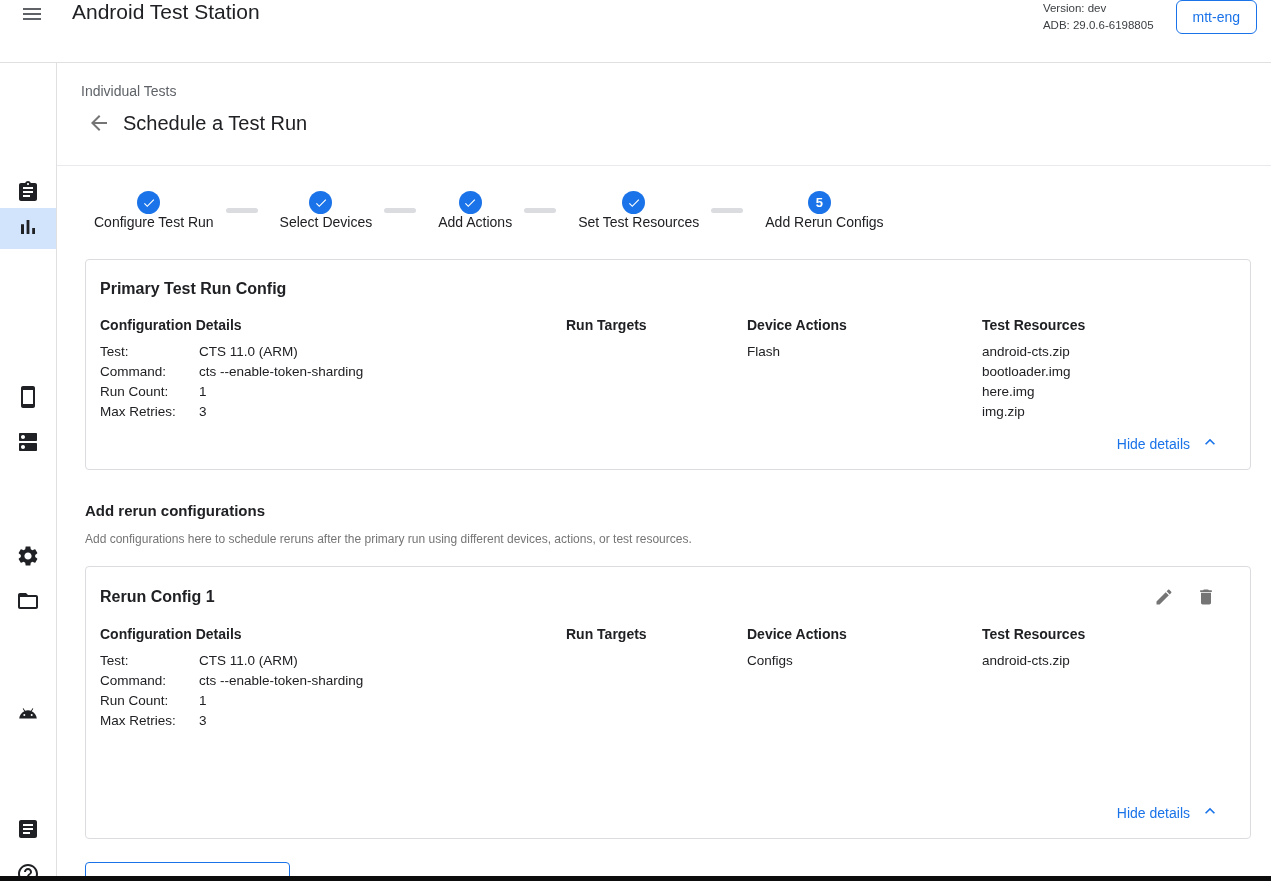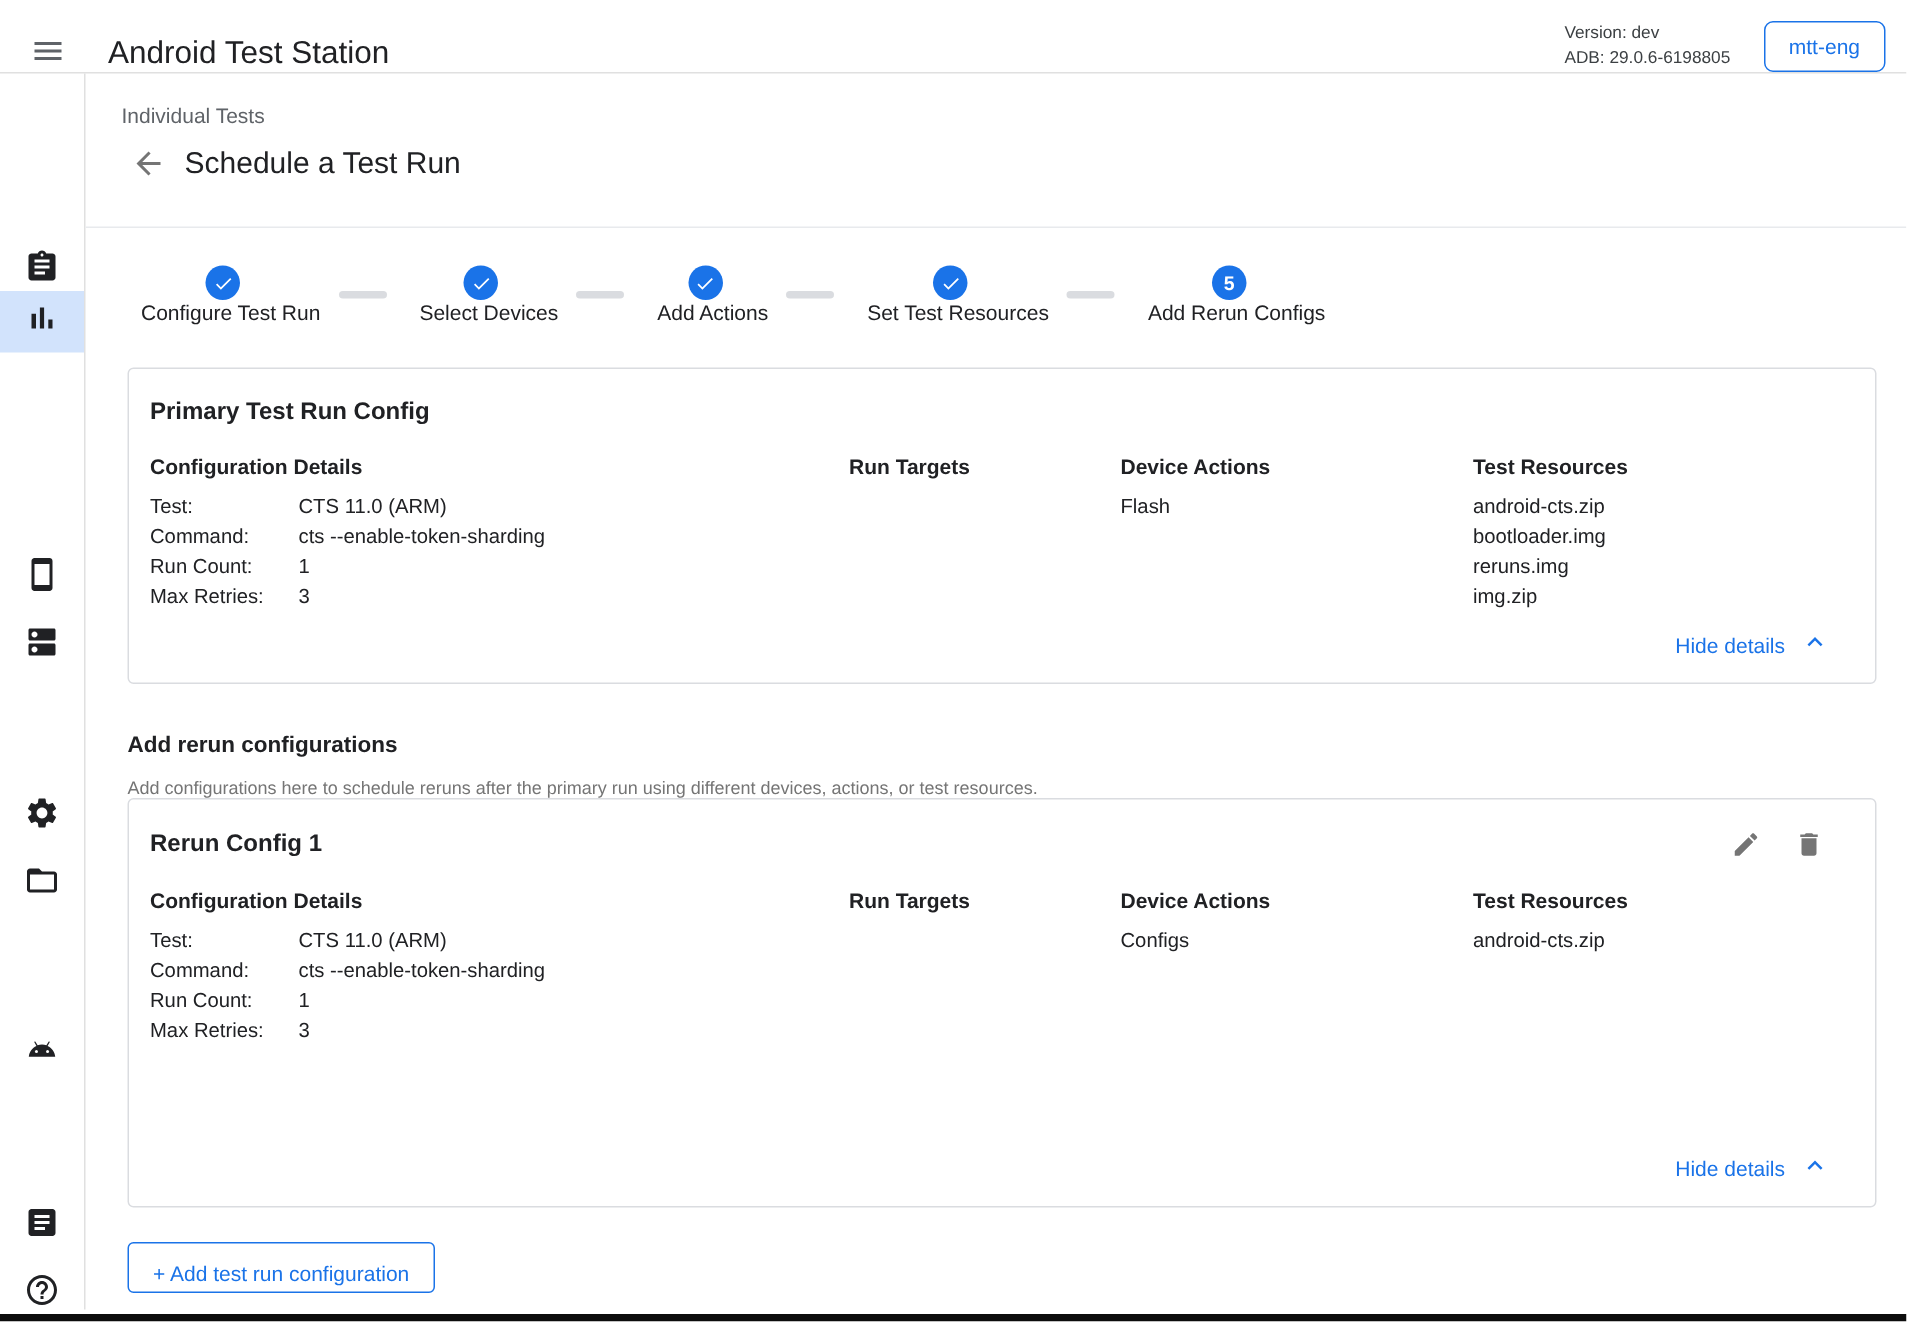--- a/index.html
+++ b/index.html
@@ -1,21 +1,21 @@
 <!DOCTYPE html>
 <html><head>
 <meta charset="utf-8">
 <style>
   * { margin:0; padding:0; box-sizing:border-box; }
   html,body { width:1271px; height:881px; overflow:hidden; background:#fff;
               font-family:"Liberation Sans", sans-serif; color:#202124; }
   .app { position:relative; width:1271px; height:881px; }
 
   
-  .app-header { height:49px; display:flex; align-items:flex-end;
+  .app-header { height:63px; display:flex; align-items:flex-start;
                 border-bottom:1px solid #e0e0e0; background:#fff; }
   .menu-btn { margin-left:18px; width:28px; height:28px; display:flex;
               align-items:center; justify-content:center; cursor:pointer; }
   .app-title { margin-left:26px; font-size:21px; color:#202124; }
   .header-right { margin-left:auto; display:flex; align-items:center; margin-right:14px; }
   .version-block { font-size:11.5px; color:#3c4043; line-height:1.45; text-align:left; margin-right:22px; }
   .account-btn { border:1px solid #1a73e8; color:#1a73e8; background:#fff;
                  font-size:14px; padding:8px 16px; border-radius:6px; cursor:pointer;
                  font-family:"Liberation Sans", sans-serif; }
 
@@ -42,21 +42,21 @@
   .step-circle { width:23px; height:23px; border-radius:50%; background:#1a73e8;
                  display:flex; align-items:center; justify-content:center; flex:none; }
   .step-circle .num { color:#fff; font-size:13px; font-weight:bold; }
   .step-label { margin-left:10px; font-size:14px; color:#202124; white-space:nowrap; }
   .step-connector { width:32px; height:5px; border-radius:3px; background:#dadce0; margin:0 12px; }
 
   
   .card { margin:0 20px 0 28px; border:1px solid #dadce0; border-radius:4px;
           background:#fff; padding:20px 16px 10px 14px; }
   .card.primary { margin-top:29px; }
-  .card.rerun { }
+  .card.rerun { margin-top:20px; }
   .card-title-row { display:flex; align-items:center; }
   .card-title { font-size:16px; font-weight:bold; color:#202124; }
   .card-icons { margin-left:auto; display:flex; align-items:center; gap:22px; padding-right:18px; }
   .icon-btn { width:20px; height:20px; cursor:pointer; display:flex;
               align-items:center; justify-content:center; }
   .icon-btn svg { fill:#757575; }
   .card-grid { display:grid; grid-template-columns:466px 181px 235px 1fr; margin-top:19px; }
   .col-header { font-size:14px; font-weight:bold; color:#202124; margin-bottom:9px; }
   .detail-row { display:flex; font-size:13.5px; line-height:20px; }
   .detail-label { width:99px; flex:none; }
@@ -250,21 +250,21 @@
             <div class="col-header">Run Targets</div>
           </div>
           <div>
             <div class="col-header">Device Actions</div>
             <div class="value-line">Flash</div>
           </div>
           <div>
             <div class="col-header">Test Resources</div>
             <div class="value-line">android-cts.zip</div>
             <div class="value-line">bootloader.img</div>
-            <div class="value-line">reruns.img</div>
+            <div class="value-line">here.img</div>
             <div class="value-line">img.zip</div>
           </div>
         </div>
         <div class="card-footer">
           <div class="hide-details">
             <span>Hide details</span>
             <span><svg viewBox="0 0 24 24" width="20" height="20">
                   <path fill="#1a73e8" d="M7.41 15.41L12 10.83l4.59 4.58L18 14l-6-6-6 6z"></path>
                 </svg></span>
           </div>

